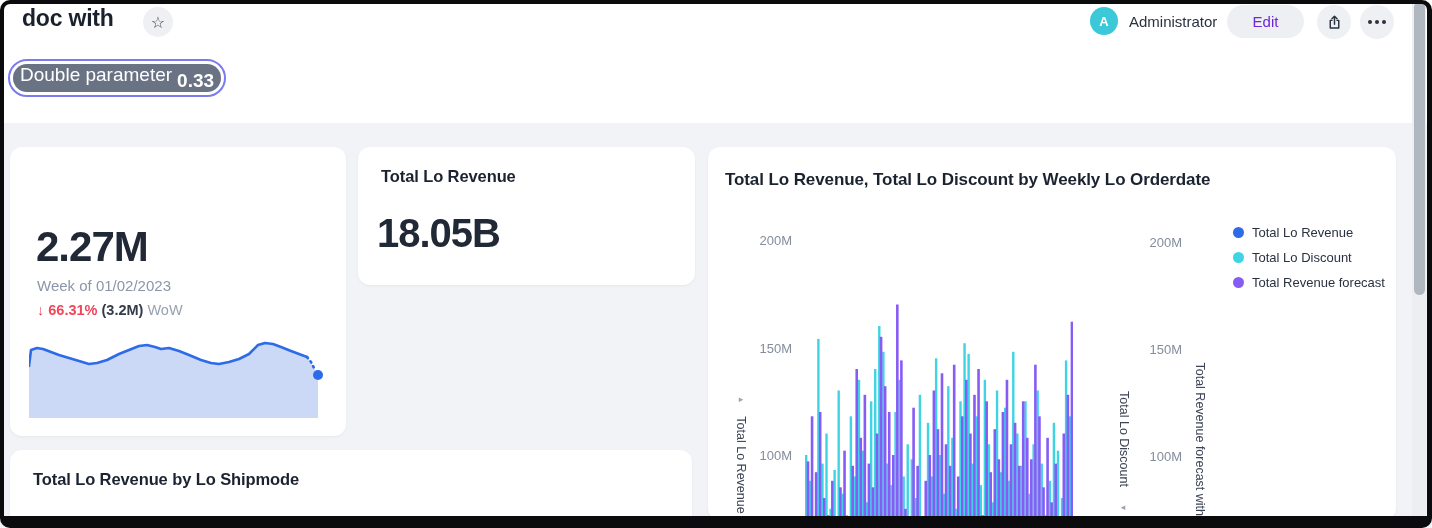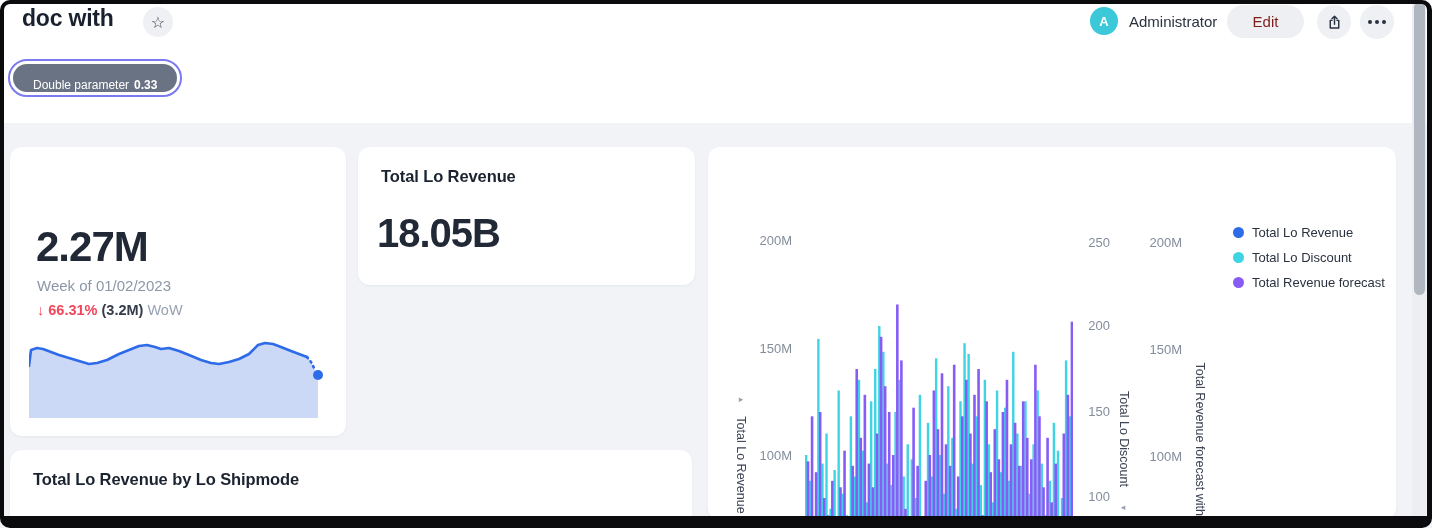--- a/index.html
+++ b/index.html
@@ -26,35 +26,35 @@
   }
   .star-btn { left:143px; top:7px; font-size:16px; color:#39414f; }
   .avatar {
     position:absolute; left:1090px; top:7px; width:28px; height:28px; border-radius:50%;
     background:#3bc8d8; color:#ffffff; font-size:13px; font-weight:600;
     display:flex; align-items:center; justify-content:center;
   }
   .admin-label { position:absolute; left:1129px; top:13px; font-size:15px; color:#2a3240; }
   .edit-btn {
     position:absolute; left:1227px; top:5px; width:77px; height:33px; border-radius:17px;
-    background:#edeff3; border:none; font-size:15px; color:#7f1d1d; cursor:pointer;
+    background:#edeff3; border:none; font-size:15px; color:#6d28d9; cursor:pointer;
     font-family:"Liberation Sans",sans-serif;
   }
   .share-btn { left:1317px; top:5px; width:34px; height:34px; }
   .more-btn  { left:1360px; top:5px; width:34px; height:34px; }
   .dots { display:flex; gap:3px; }
   .dots i { width:4px; height:4px; border-radius:50%; background:#2a3240; }
   
   .chip-ring {
     position:absolute; left:8px; top:59px; z-index:6;
     border:2px solid #7b7af0; border-radius:20px; padding:3px; background:#ffffff; cursor:pointer;
   }
   .chip {
-    background:#6a7383; border-radius:15px; height:28px; padding:0 20px;
-    display:flex; align-items:flex-end; gap:5px; color:#ffffff; font-size:12px;
+    background:#6a7383; border-radius:15px; height:28px; padding:0 7px;
+    display:flex; align-items:flex-start; gap:5px; color:#ffffff; font-size:19px;
   }
   .chip b { font-weight:700;margin-top:6px; }
   
   .content-bg { position:absolute; left:0; top:123px; width:1432px; height:405px; background:#f1f3f6; }
   .card {
     position:absolute; background:#ffffff; border-radius:12px;
     box-shadow:0 1px 3px rgba(20,30,50,0.05); overflow:hidden;
   }
   .card-title { position:absolute; left:23px; top:20px; font-size:16.5px; font-weight:700; color:#1b2330; letter-spacing:-0.1px; }
   #card-sales    { left:10px;  top:147px; width:336px; height:289px; }
@@ -145,33 +145,28 @@
       </svg>
   </div>
 </div>
 
 <div class="card" id="card-revenue">
   <div class="card-title">Total Lo Revenue</div>
   <div class="kpi-value">18.05B</div>
 </div>
 
 <div class="card" id="card-combo">
+  <div class="card-title" style="left:17px; top:23px; font-size:17px;">Total Lo Revenue, Total Lo Discount by Weekly Lo Orderdate</div>
 
   <div class="tick-col" style="left:24px; top:0; height:100%;">
     <span style="top:86px">200M</span>
     <span style="top:194px">150M</span>
     <span style="top:301px">100M</span>
   </div>
 
-  <div class="tick-col" style="left:342px; top:0; height:100%;">
-    <span style="top:88px">250</span>
-    <span style="top:171px">200</span>
-    <span style="top:257px">150</span>
-    <span style="top:342px">100</span>
-  </div>
 
   <div class="tick-col" style="left:414px; top:0; height:100%;">
     <span style="top:88px">200M</span>
     <span style="top:195px">150M</span>
     <span style="top:302px">100M</span>
   </div>
 
   <span class="axis-pointer" style="left:33px; top:252px;">▸</span>
   <div class="axis-title" style="left:33px; top:318px;">Total Lo Revenue</div>
 

